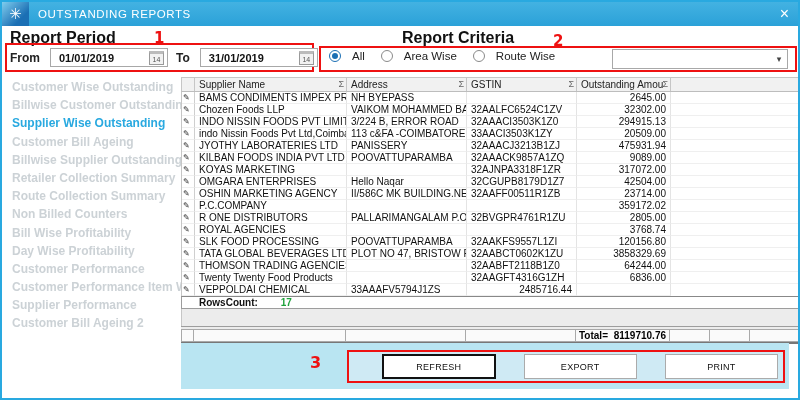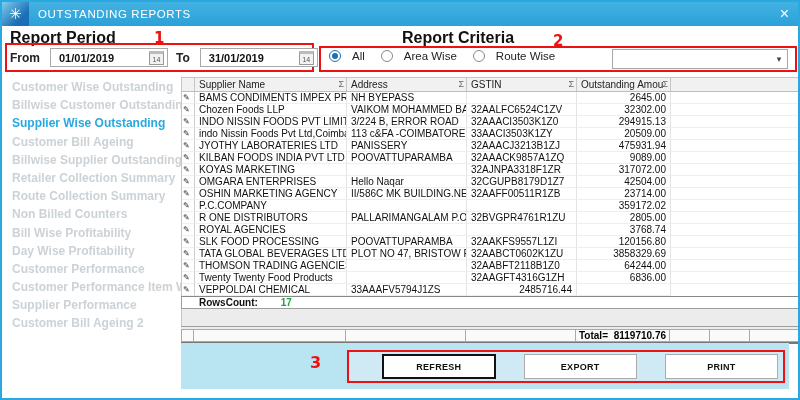--- a/index.html
+++ b/index.html
@@ -70,21 +70,21 @@
   .totcell { background:#fafafa; border:1px solid #a9a9a9; border-left:none; margin-top:2px; margin-bottom:2px; }
   .totcell:first-child { border-left:1px solid #a9a9a9; }
   .totcell.tot { display:flex; justify-content:space-between; align-items:center; font-size:10px; font-weight:bold;
                  padding:0 3px; }
 
   
   .btnbar { position:absolute; left:179px; top:341px; width:608px; height:46px; background:var(--bar,#b9e5f2); }
   #ann3 { left:308px; top:351px; font-size:16px; }
   #box3 { left:345px; top:348px; width:438px; height:33px; background:#cfeaf4; }
   .btns { position:absolute; left:352px; top:352px; width:424px; display:flex; justify-content:space-between; }
-  .btn { width:141px; height:25px; background:#fff; border:1px solid #ababab; font-size:9px; font-weight:bold;
+  .btn { width:141px; height:25px; background:#fff; border:1px solid #ababab; font-size:9px; font-weight:normal;
          color:#111; display:flex; align-items:center; justify-content:center; letter-spacing:.3px; cursor:pointer;margin-left:28px; }
   .btn.focused { border:2px solid #111; box-shadow:0 0 0 1px #fff inset; }
 </style>
 </head>
 <body>
 
 <div class="window">
 
   <div class="titlebar">
     <div class="logo">✳</div>

